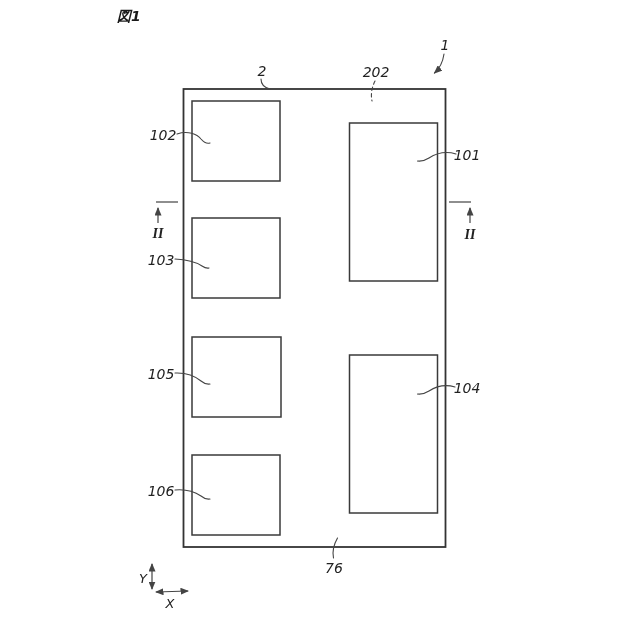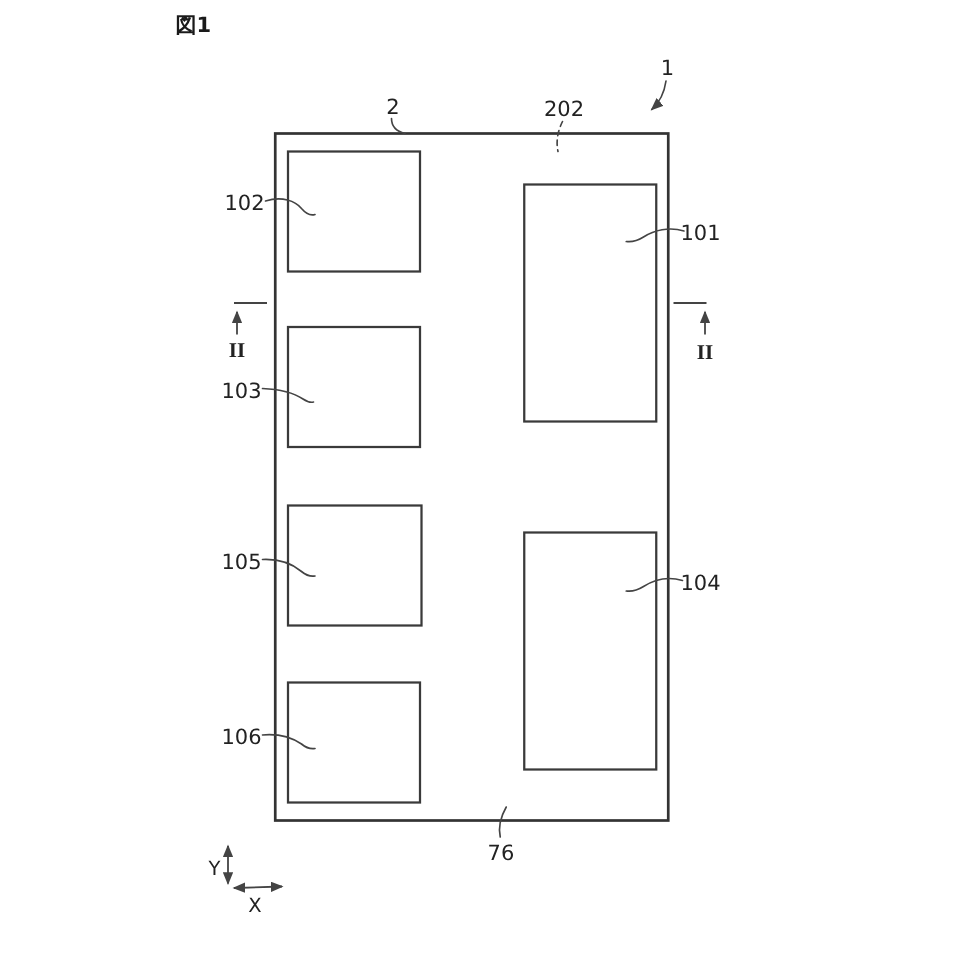--- a/index.html
+++ b/index.html
@@ -8,20 +8,21 @@
     background: #ffffff;
     width: 640px;
     height: 640px;
     font-family: "DejaVu Sans", sans-serif;
   }
   #figure-canvas {
     position: relative;
     width: 516px;
     height: 640px;
     background: #ffffff;
+    font-style: italic;
   }
   svg { display: block; }
   .outline {
     fill: none;
     stroke: #333333;
     stroke-width: 1.8;
   }
   .block {
     fill: none;
     stroke: #3a3a3a;

